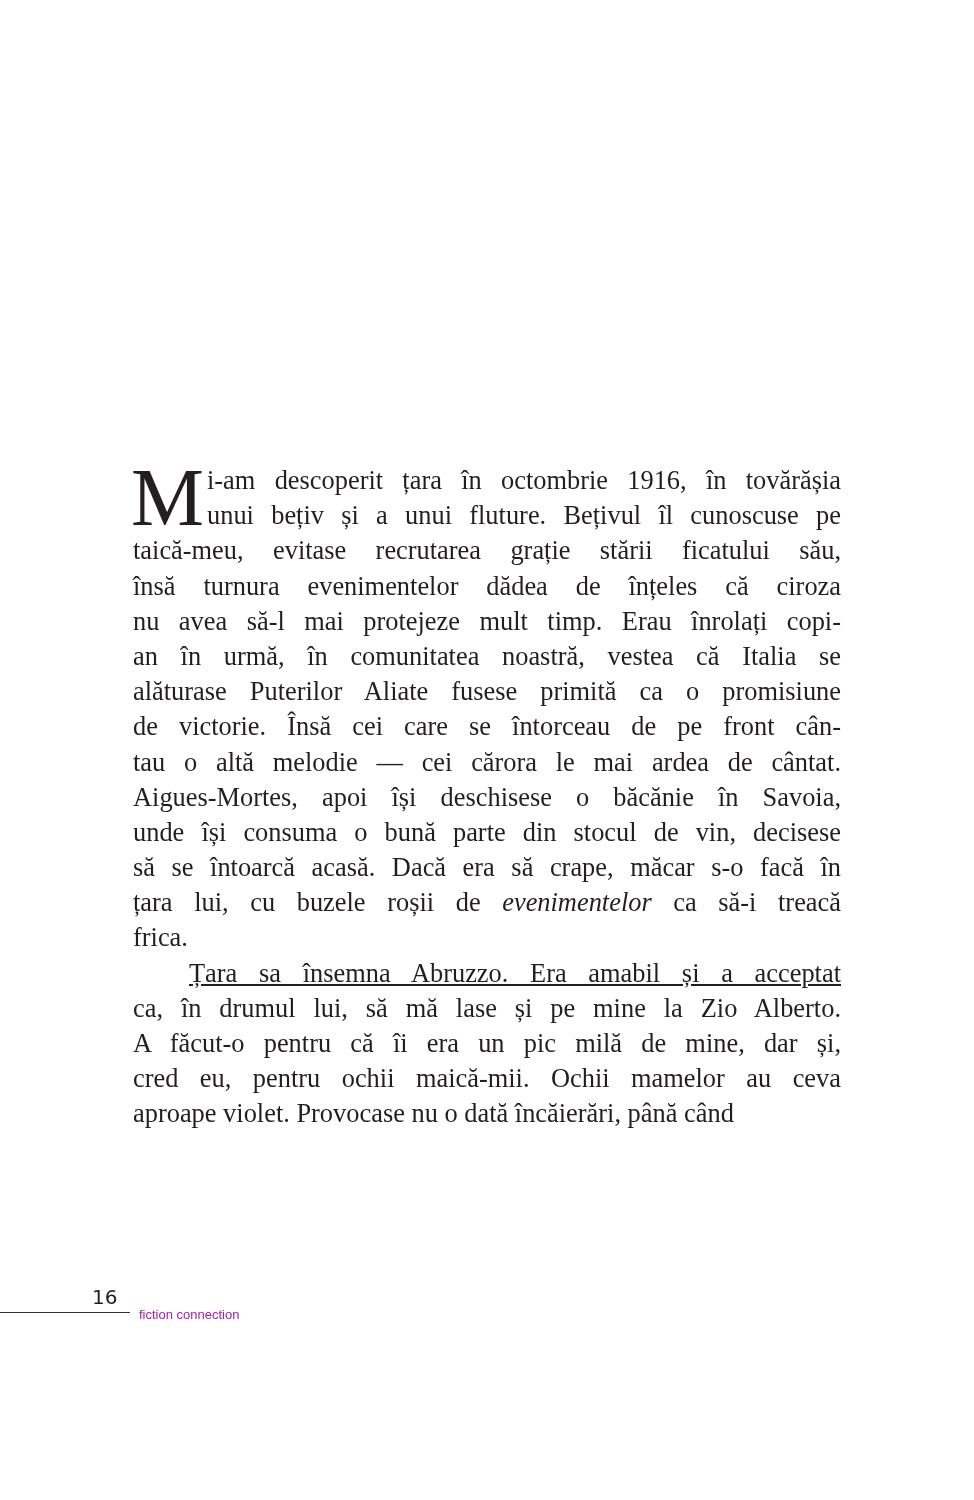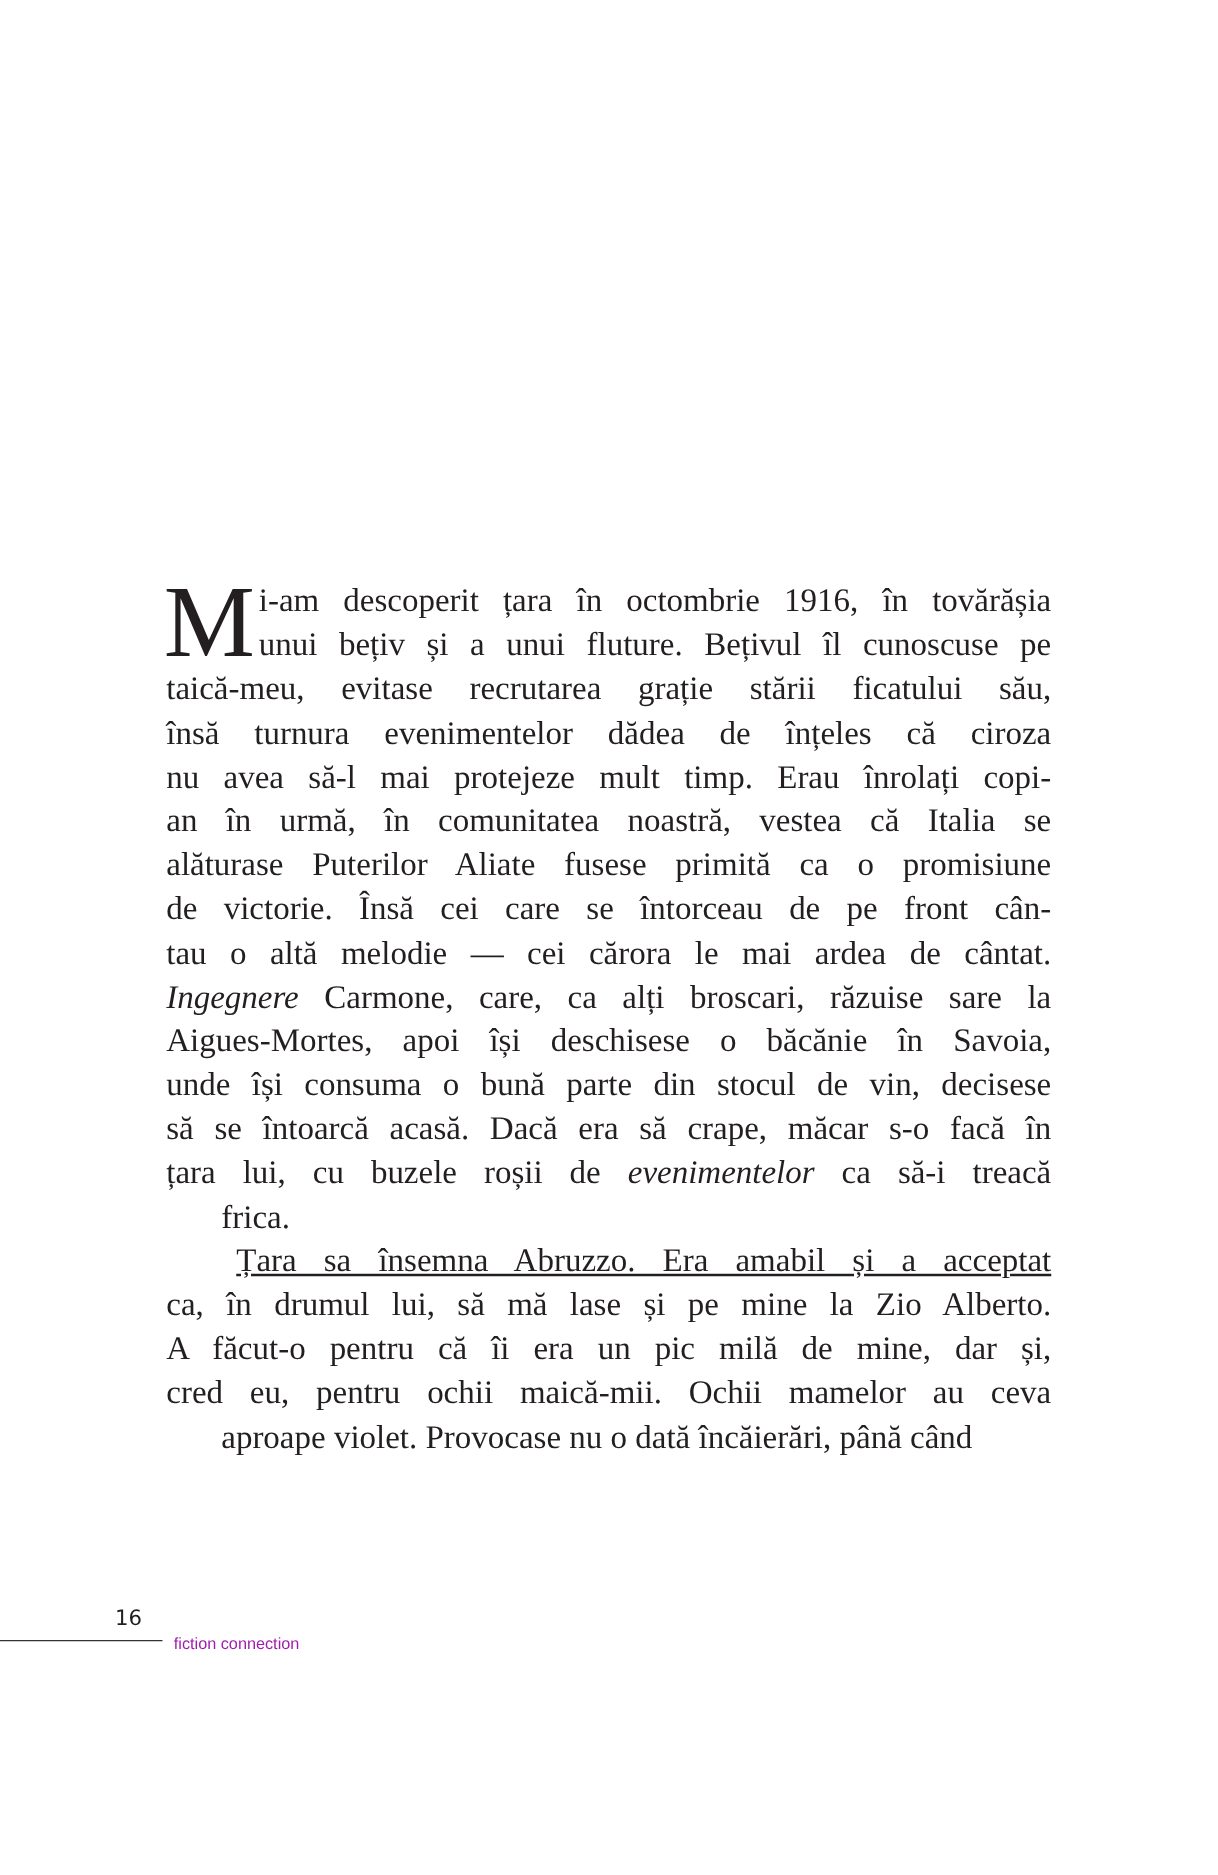--- a/index.html
+++ b/index.html
@@ -15,21 +15,21 @@
     line-height: 35.2px;
     color: #231f20;
   }
   .line {
     display: block;
     white-space: nowrap;
     text-align: justify;
     text-align-last: justify;
     height: 35.2px;
   }
-  .line.last { text-align-last: left; margin-left: 44px; }
+  .line.last { text-align-last: left; }
   .line.indent { padding-left: 56px; text-decoration: underline; }
   .line.dc { padding-left: 74px; }
   .dropcap {
     position: absolute;
     left: -2px;
     top: 2px;
     font-family: "Liberation Serif", "DejaVu Serif", serif;
     font-size: 82px;
     line-height: 66px;
     color: #231f20;
@@ -41,21 +41,21 @@
     top: 1312px;
     width: 130px;
     height: 0;
     border-top: 1.5px solid #333;
   }
   .page-number {
     position: absolute;
     left: 92px;
     top: 1285px;
     font-family: "DejaVu Sans", "Liberation Sans", sans-serif;
-    font-size: 17px;
+    font-size: 20px;
     color: #231f20;
   }
   .series-label {
     position: absolute;
     left: 139px;
     top: 1307px;
     font-family: "Liberation Sans", "DejaVu Sans", sans-serif;
     font-size: 13px;
     color: #a21caf;
   }
@@ -68,21 +68,20 @@
     <span class="dropcap">M</span>
   <span class="line dc"><span>i-am descoperit țara în octombrie 1916, în tovărășia</span></span>
       <span class="line dc"><span>unui bețiv și a unui fluture. Bețivul îl cunoscuse pe</span></span>
       <span class="line"><span>taică-meu, evitase recrutarea grație stării ficatului său,</span></span>
       <span class="line"><span>însă turnura evenimentelor dădea de înțeles că ciroza</span></span>
       <span class="line"><span>nu avea să-l mai protejeze mult timp. Erau înrolați copi-</span></span>
       <span class="line"><span>an în urmă, în comunitatea noastră, vestea că Italia se</span></span>
       <span class="line"><span>alăturase Puterilor Aliate fusese primită ca o promisiune</span></span>
       <span class="line"><span>de victorie. Însă cei care se întorceau de pe front cân-</span></span>
       <span class="line"><span>tau o altă melodie — cei cărora le mai ardea de cântat.</span></span>
-      <span class="line"><em>Ingegnere</em><span> Carmone, care, ca alți broscari, răzuise sare la</span></span>
       <span class="line"><span>Aigues-Mortes, apoi își deschisese o băcănie în Savoia,</span></span>
       <span class="line"><span>unde își consuma o bună parte din stocul de vin, decisese</span></span>
       <span class="line"><span>să se întoarcă acasă. Dacă era să crape, măcar s-o facă în</span></span>
       <span class="line"><span>țara lui, cu buzele roșii de </span><em>evenimentelor</em><span> ca să-i treacă</span></span>
       <span class="line last"><span>frica.</span></span>
       <span class="line indent"><span>Țara sa însemna Abruzzo. Era amabil și a acceptat</span></span>
       <span class="line"><span>ca, în drumul lui, să mă lase și pe mine la Zio Alberto.</span></span>
       <span class="line"><span>A făcut-o pentru că îi era un pic milă de mine, dar și,</span></span>
       <span class="line"><span>cred eu, pentru ochii maică-mii. Ochii mamelor au ceva</span></span>
       <span class="line last"><span>aproape violet. Provocase nu o dată încăierări, până când</span></span>

